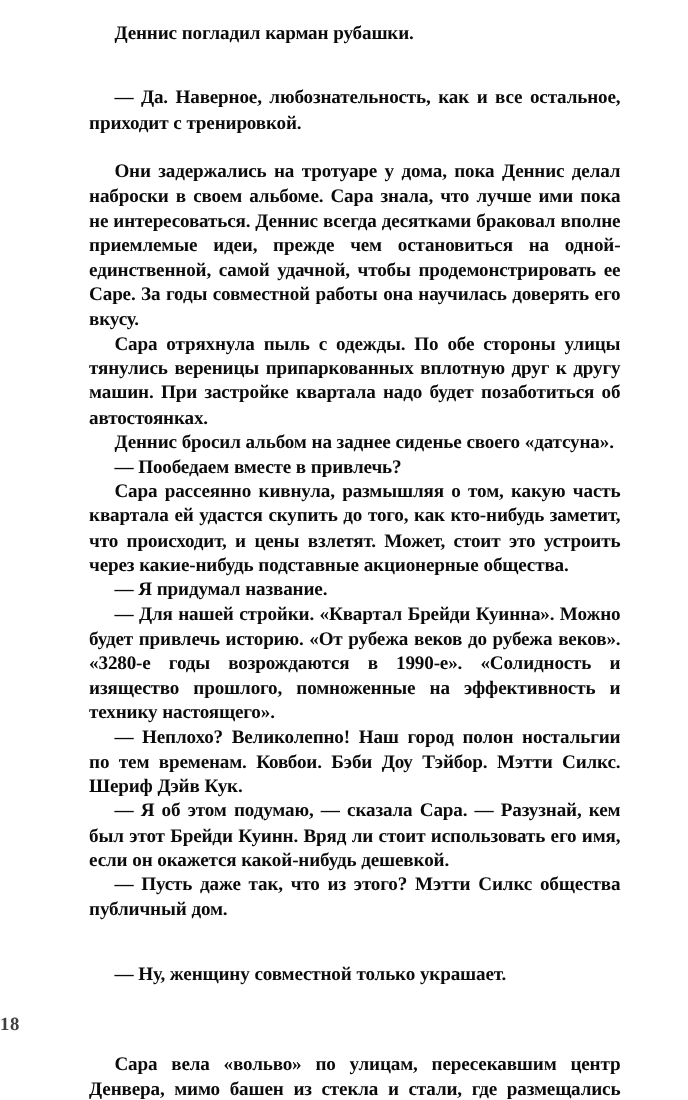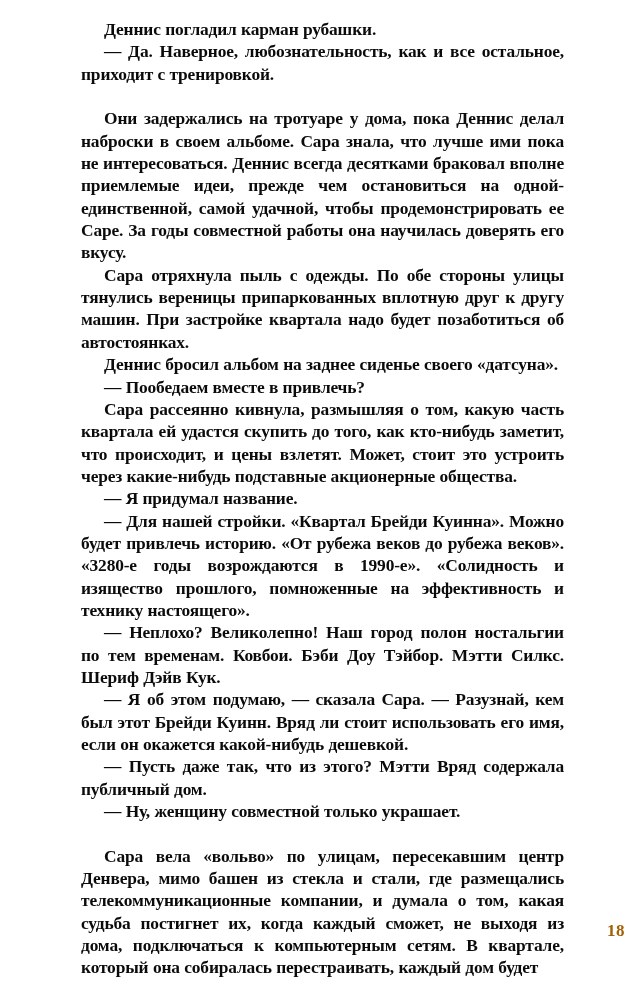--- a/index.html
+++ b/index.html
@@ -40,37 +40,38 @@
     color: #0b0b0b;
     font-weight: 700;
     letter-spacing: -0.15px;
     word-spacing: 0.2px;
     text-indent: 23px;
     -webkit-font-smoothing: none;
   }
 
   .para:last-child {
     text-align: justify;
+    margin-top: 37px;
   }
 
   
   .block-gap {
     height: 22.35px;
   }
 
   #page-number {
     position: absolute;
     top: 921px;
     left: 0;
     width: 625px;
-    text-align: right;
+    text-align: left;
     font-family: "Liberation Serif", "DejaVu Serif", serif;
     font-size: 17px;
     font-weight: 700;
-    color: #a16207;
+    color: #404040;
     letter-spacing: 0.5px;
   }
 </style>
 </head>
 <body>
 
 <div id="page">
 
   <div id="text-column">
 
@@ -84,21 +85,21 @@
     <div>
       <p class="para">Они задержались на тротуаре у дома, пока Деннис делал наброски в своем альбоме. Сара знала, что лучше ими пока не интересоваться. Деннис всегда десятками браковал вполне приемлемые идеи, прежде чем остановиться на одной-единственной, самой удачной, чтобы продемонстрировать ее Саре. За годы совместной работы она научилась доверять его вкусу.</p>
       <p class="para">Сара отряхнула пыль с одежды. По обе стороны улицы тянулись вереницы припаркованных вплотную друг к другу машин. При застройке квартала надо будет позаботиться об автостоянках.</p>
       <p class="para">Деннис бросил альбом на заднее сиденье своего «датсуна».</p>
       <p class="para">— Пообедаем вместе в привлечь?</p>
       <p class="para">Сара рассеянно кивнула, размышляя о том, какую часть квартала ей удастся скупить до того, как кто-нибудь заметит, что происходит, и цены взлетят. Может, стоит это устроить через какие-нибудь подставные акционерные общества.</p>
       <p class="para">— Я придумал название.</p>
       <p class="para">— Для нашей стройки. «Квартал Брейди Куинна». Можно будет привлечь историю. «От рубежа веков до рубежа веков». «3280-е годы возрождаются в 1990-е». «Солидность и изящество прошлого, помноженные на эффективность и технику настоящего».</p>
       <p class="para">— Неплохо? Великолепно! Наш город полон ностальгии по тем временам. Ковбои. Бэби Доу Тэйбор. Мэтти Силкс. Шериф Дэйв Кук.</p>
       <p class="para">— Я об этом подумаю, — сказала Сара. — Разузнай, кем был этот Брейди Куинн. Вряд ли стоит использовать его имя, если он окажется какой-нибудь дешевкой.</p>
-      <p class="para">— Пусть даже так, что из этого? Мэтти Вряд содержала публичный дом.</p>
+      <p class="para">— Пусть даже так, что из этого? Мэтти Силкс общества публичный дом.</p>
       <p class="para">— Ну, женщину совместной только украшает.</p>
     </div>
 
     <div class="block-gap"></div>
 
     <div>
       <p class="para">Сара вела «вольво» по улицам, пересекавшим центр Денвера, мимо башен из стекла и стали, где размещались телекоммуникационные компании, и думала о том, какая судьба постигнет их, когда каждый сможет, не выходя из дома, подключаться к компьютерным сетям. В квартале, который она собиралась перестраивать, каждый дом будет</p>
     </div>
 
   </div>

